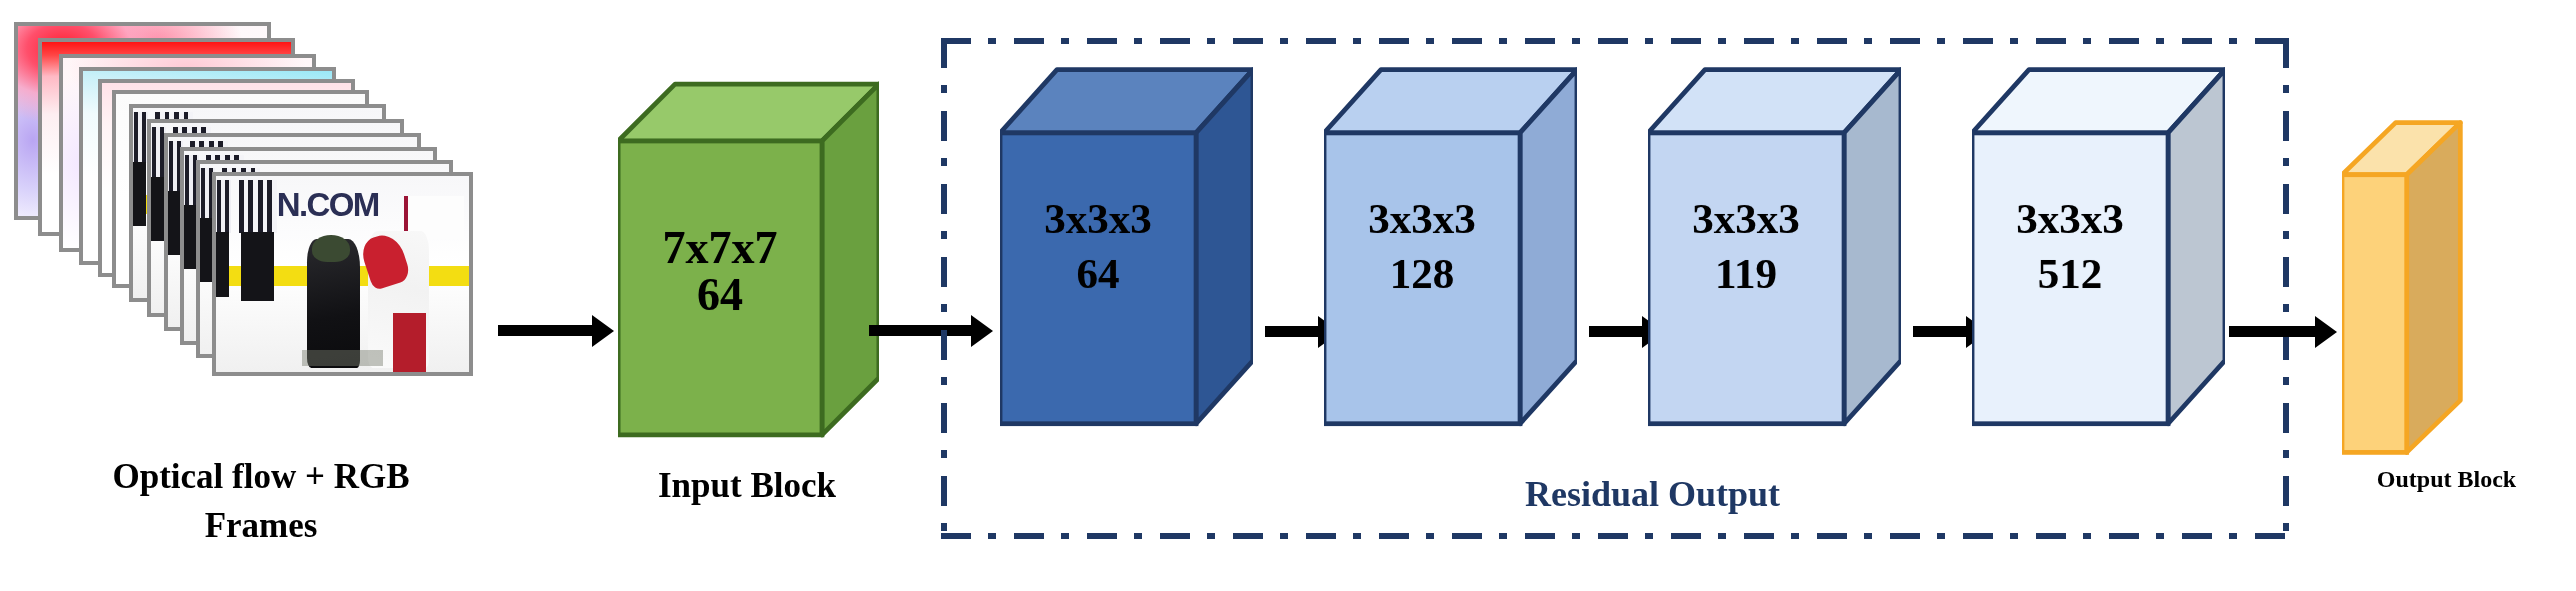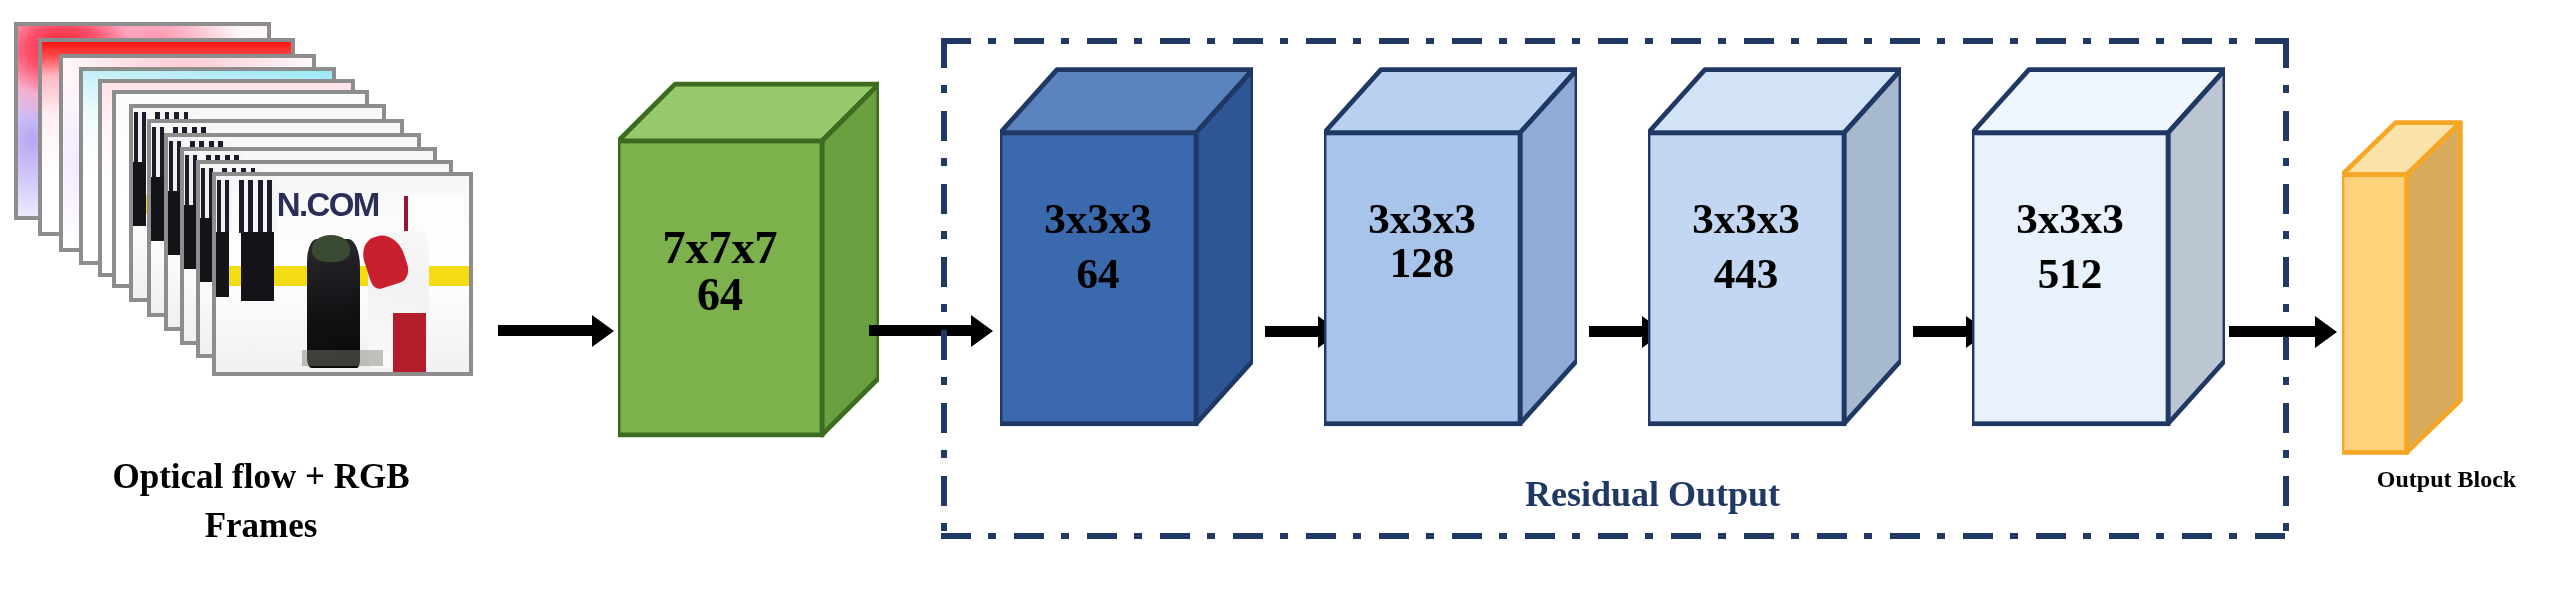--- a/index.html
+++ b/index.html
@@ -270,20 +270,21 @@
 
   <div class="cube" style="left:618px;top:62px;width:261px;height:395px;">
     <svg width="261" height="395" viewBox="0 0 330 500">
       <polygon points="0,100 72,28 330,28 258,100" fill="#97c96a" stroke="#3d6b20" stroke-width="6" stroke-linejoin="round"></polygon>
       <polygon points="258,100 330,28 330,400 258,472" fill="#6aa03f" stroke="#3d6b20" stroke-width="6" stroke-linejoin="round"></polygon>
       <rect x="0" y="100" width="258" height="372" fill="#7cb14b" stroke="#3d6b20" stroke-width="6"></rect>
     </svg>
     <div class="cube-text" style="top:160px;width:204px;font-size:46px;">7x7x7</div>
     <div class="cube-text" style="top:207px;width:204px;font-size:46px;">64</div>
   </div>
+  <div class="lbl-black" style="left:601px;top:466px;width:292px;font-size:35px;">Input Block</div>
 
   <div class="arrow" style="left:869px;top:325px;width:103px;"></div>
 
   <div id="residual-box">
     <div class="edge-t"></div>
     <div class="edge-b"></div>
     <div class="edge-l"></div>
     <div class="edge-r"></div>
   </div>
 
@@ -299,33 +300,33 @@
 
   <div class="arrow" style="left:1265px;top:326px;width:54px;"></div>
 
   <div class="cube" style="left:1324px;top:46px;width:253px;height:403px;">
     <svg width="253" height="403" viewBox="0 0 320 510">
       <polygon points="0,110 72,30 320,30 248,110" fill="#b9d0f0" stroke="#1f3864" stroke-width="6" stroke-linejoin="round"></polygon>
       <polygon points="248,110 320,30 320,398 248,478" fill="#8fabd6" stroke="#1f3864" stroke-width="6" stroke-linejoin="round"></polygon>
       <rect x="0" y="110" width="248" height="368" fill="#a8c4ea" stroke="#1f3864" stroke-width="6"></rect>
     </svg>
     <div class="cube-text" style="top:149px;width:196px;font-size:43px;">3x3x3</div>
-    <div class="cube-text" style="top:193px;width:196px;font-size:43px;">128</div>
+    <div class="cube-text" style="top:204px;width:196px;font-size:43px;">128</div>
   </div>
 
   <div class="arrow" style="left:1589px;top:326px;width:54px;"></div>
 
   <div class="cube" style="left:1648px;top:46px;width:253px;height:403px;">
     <svg width="253" height="403" viewBox="0 0 320 510">
       <polygon points="0,110 72,30 320,30 248,110" fill="#d2e2f7" stroke="#1f3864" stroke-width="6" stroke-linejoin="round"></polygon>
       <polygon points="248,110 320,30 320,398 248,478" fill="#a7b9cf" stroke="#1f3864" stroke-width="6" stroke-linejoin="round"></polygon>
       <rect x="0" y="110" width="248" height="368" fill="#c3d6f2" stroke="#1f3864" stroke-width="6"></rect>
     </svg>
     <div class="cube-text" style="top:149px;width:196px;font-size:43px;">3x3x3</div>
-    <div class="cube-text" style="top:204px;width:196px;font-size:43px;">443</div>
+    <div class="cube-text" style="top:204px;width:196px;font-size:43px;">119</div>
   </div>
 
   <div class="arrow" style="left:1913px;top:326px;width:54px;"></div>
 
   <div class="cube" style="left:1972px;top:46px;width:253px;height:403px;">
     <svg width="253" height="403" viewBox="0 0 320 510">
       <polygon points="0,110 72,30 320,30 248,110" fill="#eff6fd" stroke="#1f3864" stroke-width="6" stroke-linejoin="round"></polygon>
       <polygon points="248,110 320,30 320,398 248,478" fill="#bcc6d2" stroke="#1f3864" stroke-width="6" stroke-linejoin="round"></polygon>
       <rect x="0" y="110" width="248" height="368" fill="#e8f1fc" stroke="#1f3864" stroke-width="6"></rect>
     </svg>

